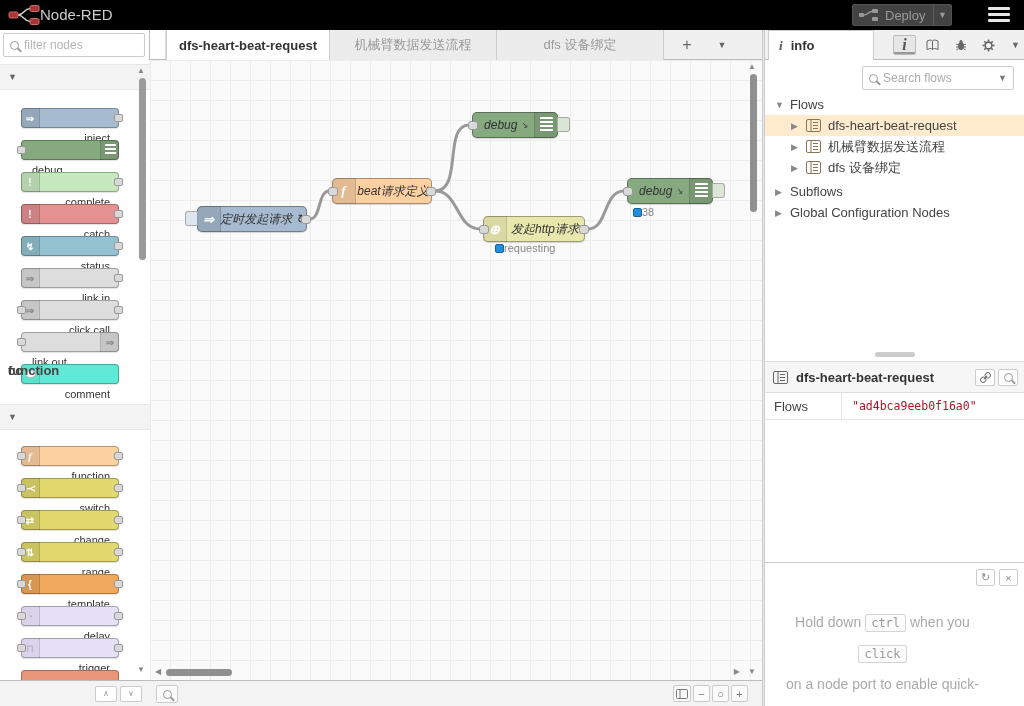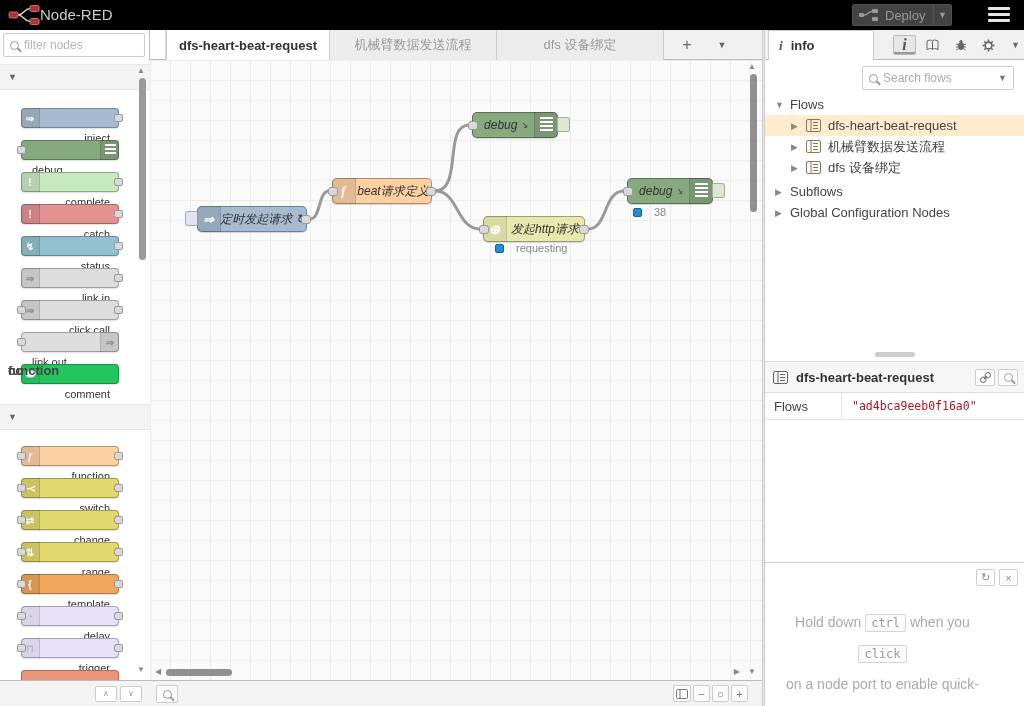--- a/index.html
+++ b/index.html
@@ -63,21 +63,21 @@
   .cicon { position:absolute; top:-1px; bottom:-1px; width:24px; background:rgba(0,0,0,0.10); display:flex; align-items:center; justify-content:center; color:#fff; font-weight:bold; font-size:13px; }
   .cicon.left { left:-1px; border-right:1px solid rgba(0,0,0,0.12); border-radius:5px 0 0 5px; }
   .cicon.right { right:-1px; border-left:1px solid rgba(0,0,0,0.12); border-radius:0 5px 5px 0; }
   .clabel { position:absolute; top:0; bottom:0; display:flex; align-items:center; gap:3px; white-space:nowrap; }
   .clabel .sfx { font-size:9px; color:#444; }
   .cport { position:absolute; width:10px; height:9px; background:#d9d9d9; border:1px solid #999; border-radius:3px; top:8px; }
   .cport.in { left:-5px; } .cport.out { right:-5px; }
   .nbutton { position:absolute; width:13px; height:15px; border:1px solid rgba(0,0,0,0.25); top:4px; }
   .nbutton.left { left:-13px; border-radius:3px 0 0 3px; background:#dde5ee; }
   .nbutton.right { right:-13px; border-radius:0 3px 3px 0; background:#dbe6d6; }
-  .status { position:absolute; display:flex; align-items:center; gap:12px; font-size:11px; color:#888; }
+  .status { position:absolute; display:flex; align-items:center; gap:0; font-size:11px; color:#888; }
   .sdot { width:9px; height:9px; border-radius:2px; border:1px solid #16649b; }
   .cv-sb-up { position:absolute; right:6px; top:2px; color:#888; font-size:8px; }
   .cv-sb-vthumb { position:absolute; right:5px; top:14px; width:7px; height:138px; background:#909090; border-radius:4px; }
   .cv-sb-down { position:absolute; right:6px; bottom:4px; color:#888; font-size:8px; }
   .cv-sb-left { position:absolute; left:5px; bottom:4px; color:#888; font-size:8px; }
   .cv-sb-hthumb { position:absolute; left:16px; bottom:4px; width:66px; height:7px; background:#909090; border-radius:4px; }
   .cv-sb-right { position:absolute; right:22px; bottom:4px; color:#888; font-size:8px; }
   .cv-footer { position:absolute; left:0; bottom:0; width:612px; height:26px; background:#f3f3f3; border-top:1px solid #bbb; }
   .cvf-search { position:absolute; left:6px; top:4px; width:22px; height:18px; border:1px solid #ccc; border-radius:2px; background:#fbfbfb; display:flex; align-items:center; justify-content:center; }
   .zoomgrp { position:absolute; right:14px; top:4px; display:flex; gap:2px; }
@@ -200,21 +200,21 @@
         <span class="picon left" style="color:#888">⇒</span>
         <span class="plabel">click call</span>
         <span class="pport in"></span>
         <span class="pport out"></span>
       </div>
       <div class="pnode icon-right" style="background: rgb(221, 221, 221);">
         <span class="picon right" style="color:#888">⇒</span>
         <span class="plabel">link out</span>
         <span class="pport in"></span>
       </div>
-      <div class="pnode icon-left" style="background: #22c55e;">
+      <div class="pnode icon-left" style="background: #5eead4;">
         <span class="picon left" style="background:rgba(0,0,0,0.03)">
             <span class="bubble"></span>
           </span>
         <span class="plabel">comment</span>
       </div>
 
       <div class="cat-header" style="margin-top:20px">
         <span class="chev">▼</span>
         <span class="clabel">function</span>
       </div>

